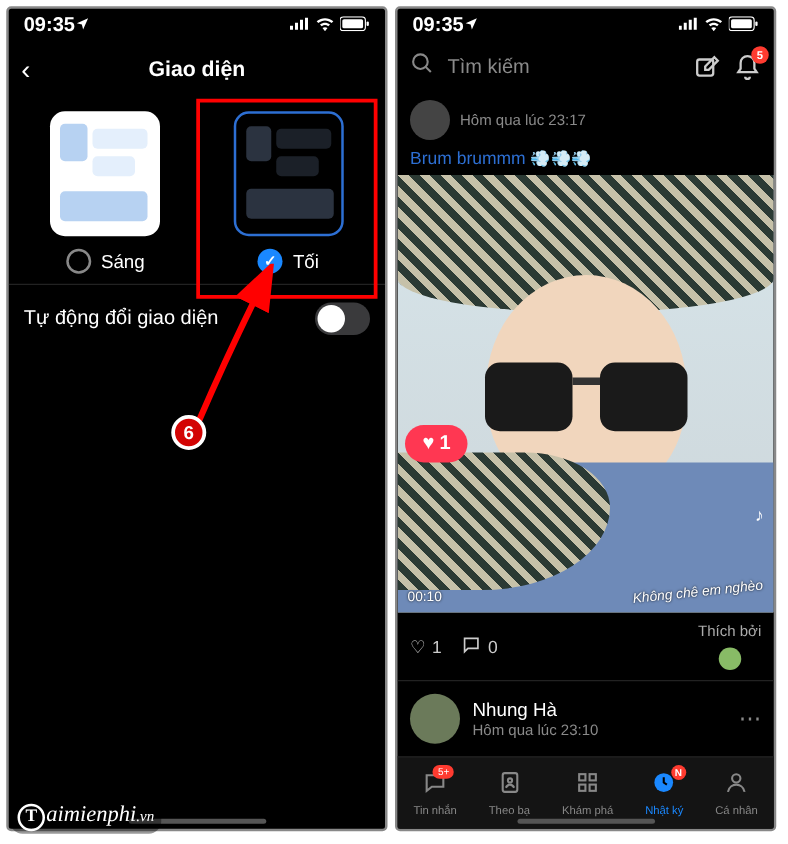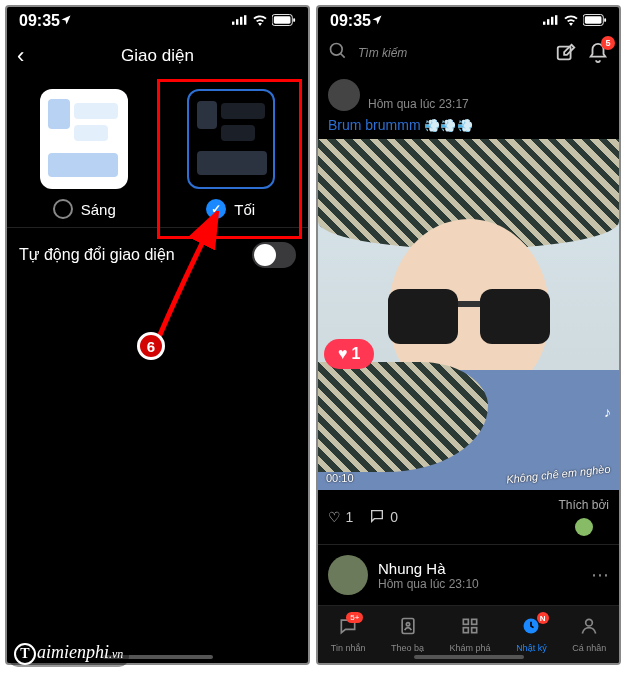--- a/index.html
+++ b/index.html
@@ -46,21 +46,21 @@
   }
   .back-chevron {
     width: 20px;
     font-size: 22px;
     color: #fff;
   }
   .header-title {
     flex: 1;
     text-align: center;
     font-size: 17px;
-    font-weight: 400;
+    font-weight: 700;
     margin-left: -20px;
   }
   
   .theme-row {
     display: flex;
     justify-content: space-around;
     padding: 6px 20px 8px;
     position: relative;
     gap: 32px;
   }
@@ -184,21 +184,21 @@
   }
   
   .search-row {
     display: flex;
     align-items: center;
     gap: 10px;
     padding: 6px 10px 10px;
     color: #8a8a8a;
   }
   .search-icon { color: #8a8a8a; }
-  .search-text { flex:1; font-size: 12px; font-style: italic; }
+  .search-text { flex:1; font-size: 16px; }
   .compose-icon, .bell-wrap { color: #ccc; width: 22px; height: 22px; position: relative;}
   .bell-badge {
     position:absolute;
     top:-6px; right:-6px;
     background:#ff3b30;
     color:#fff;
     font-size:9px;
     width:14px; height:14px;
     border-radius:50%;
     display:flex;
@@ -207,21 +207,21 @@
     font-weight:bold;
   }
   .feed {
     flex: 1;
     overflow: hidden;
     display: flex;
     flex-direction: column;
   }
   .post-head {
     display: flex;
-    align-items: flex-end;
+    align-items: center;
     gap: 8px;
     padding: 4px 10px;
   }
   .avatar {
     width: 32px; height: 32px;
     border-radius: 50%;
     background: #444;
   }
   .post-time { color:#8a8a8a; font-size: 12px; }
   .post-caption {

